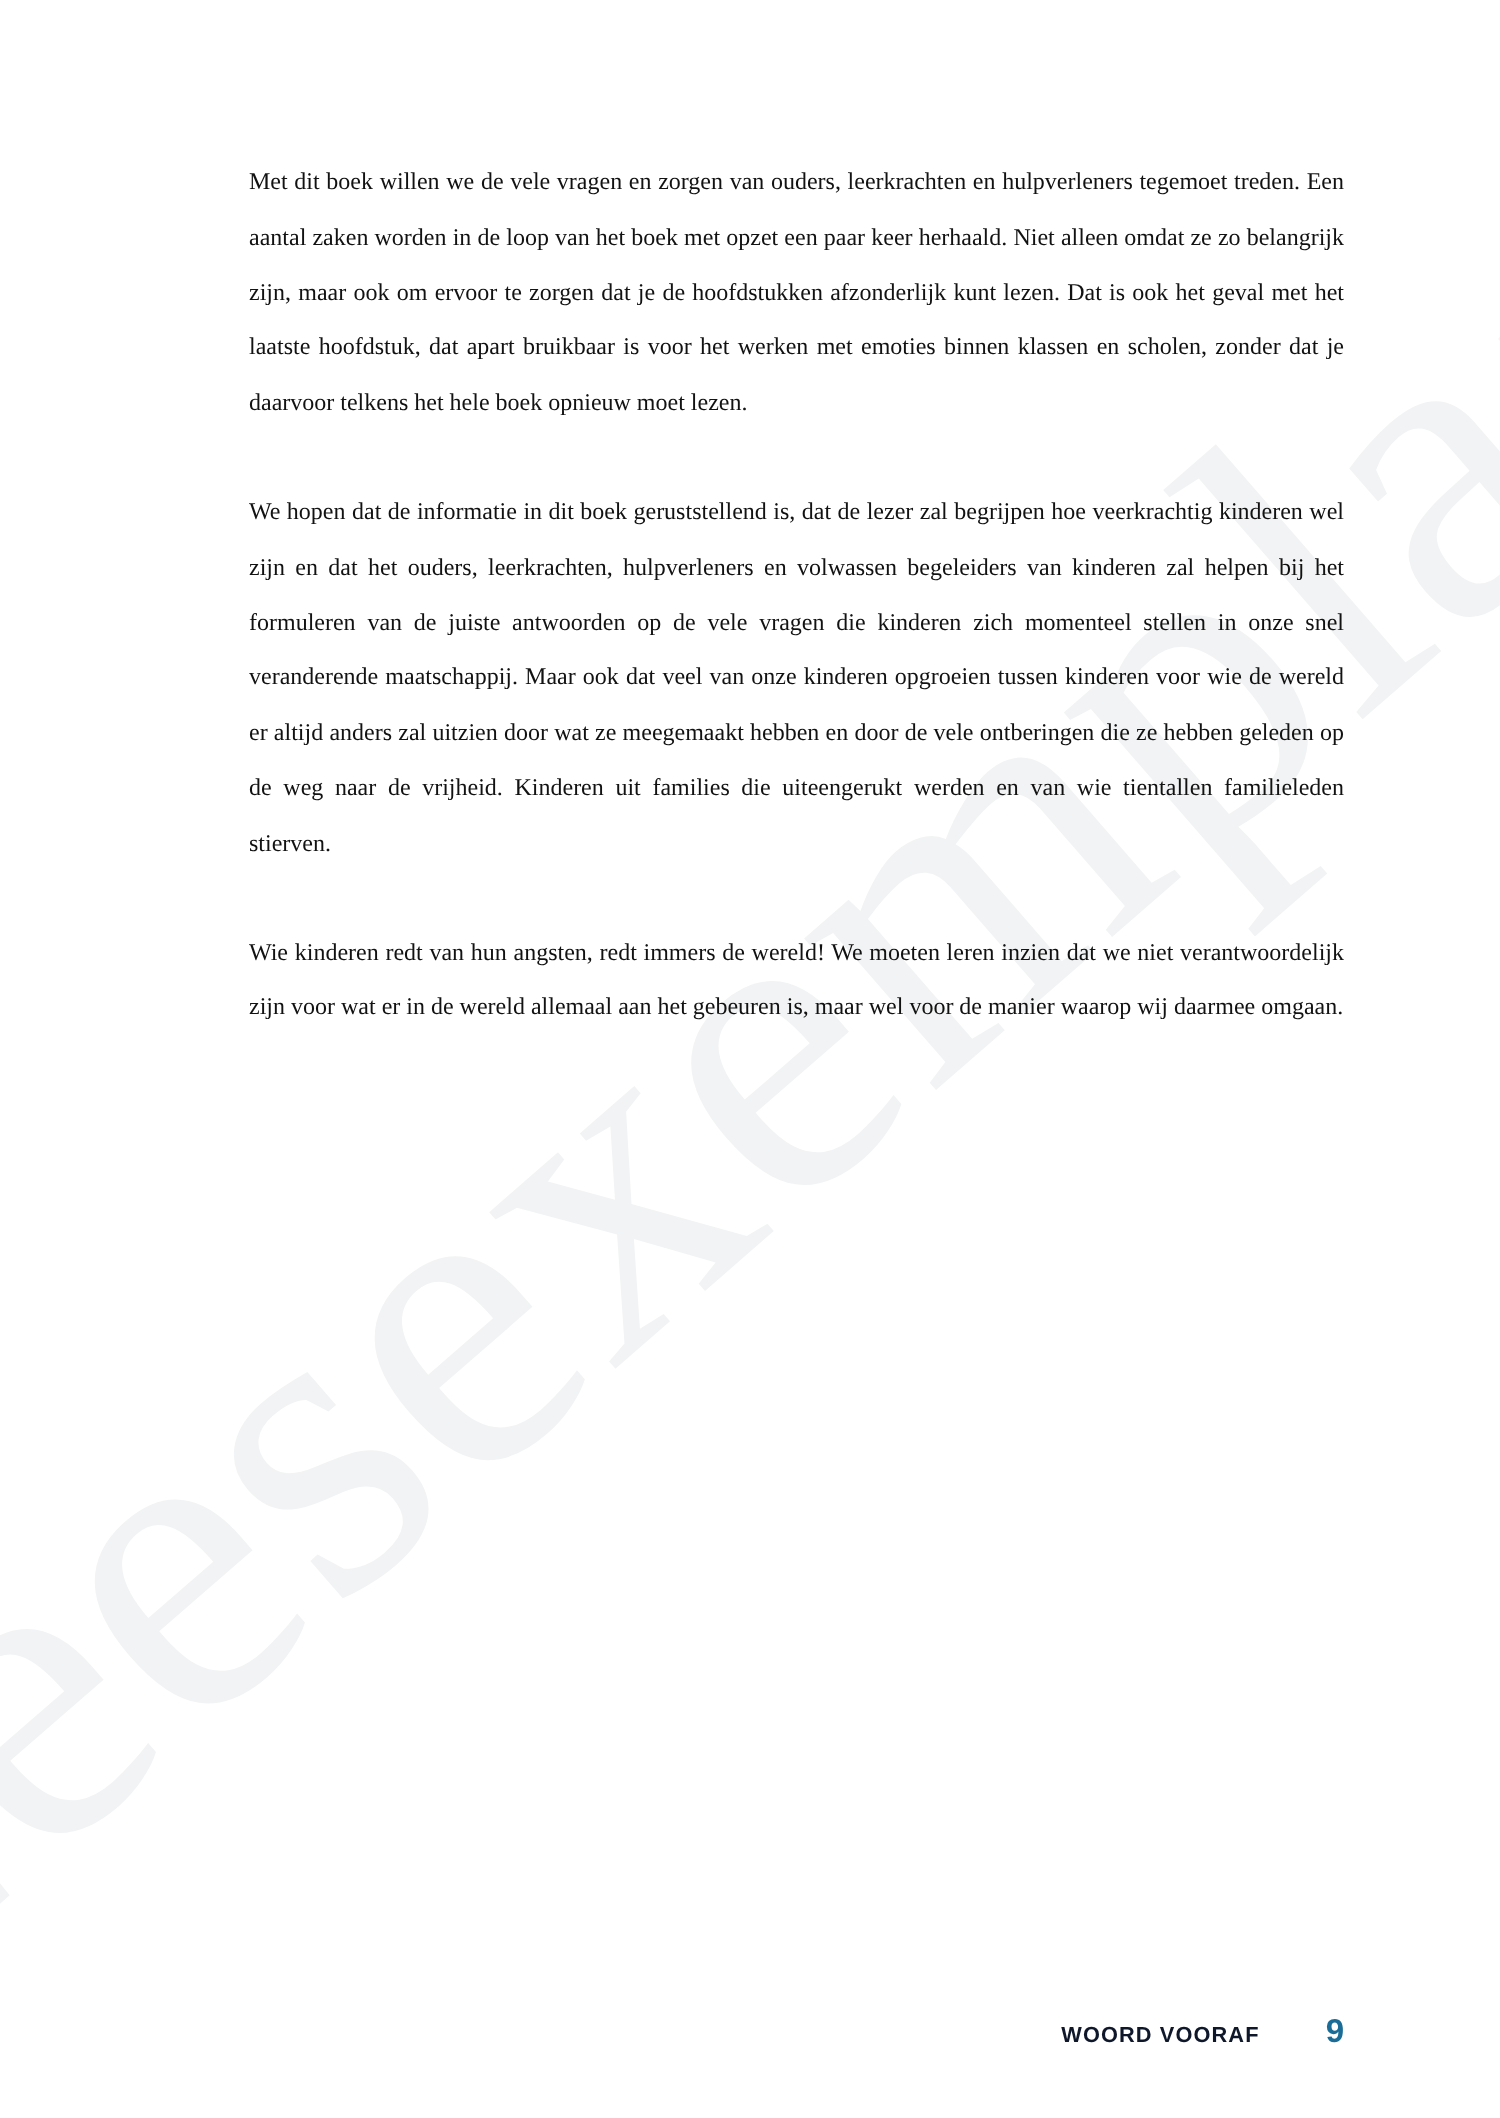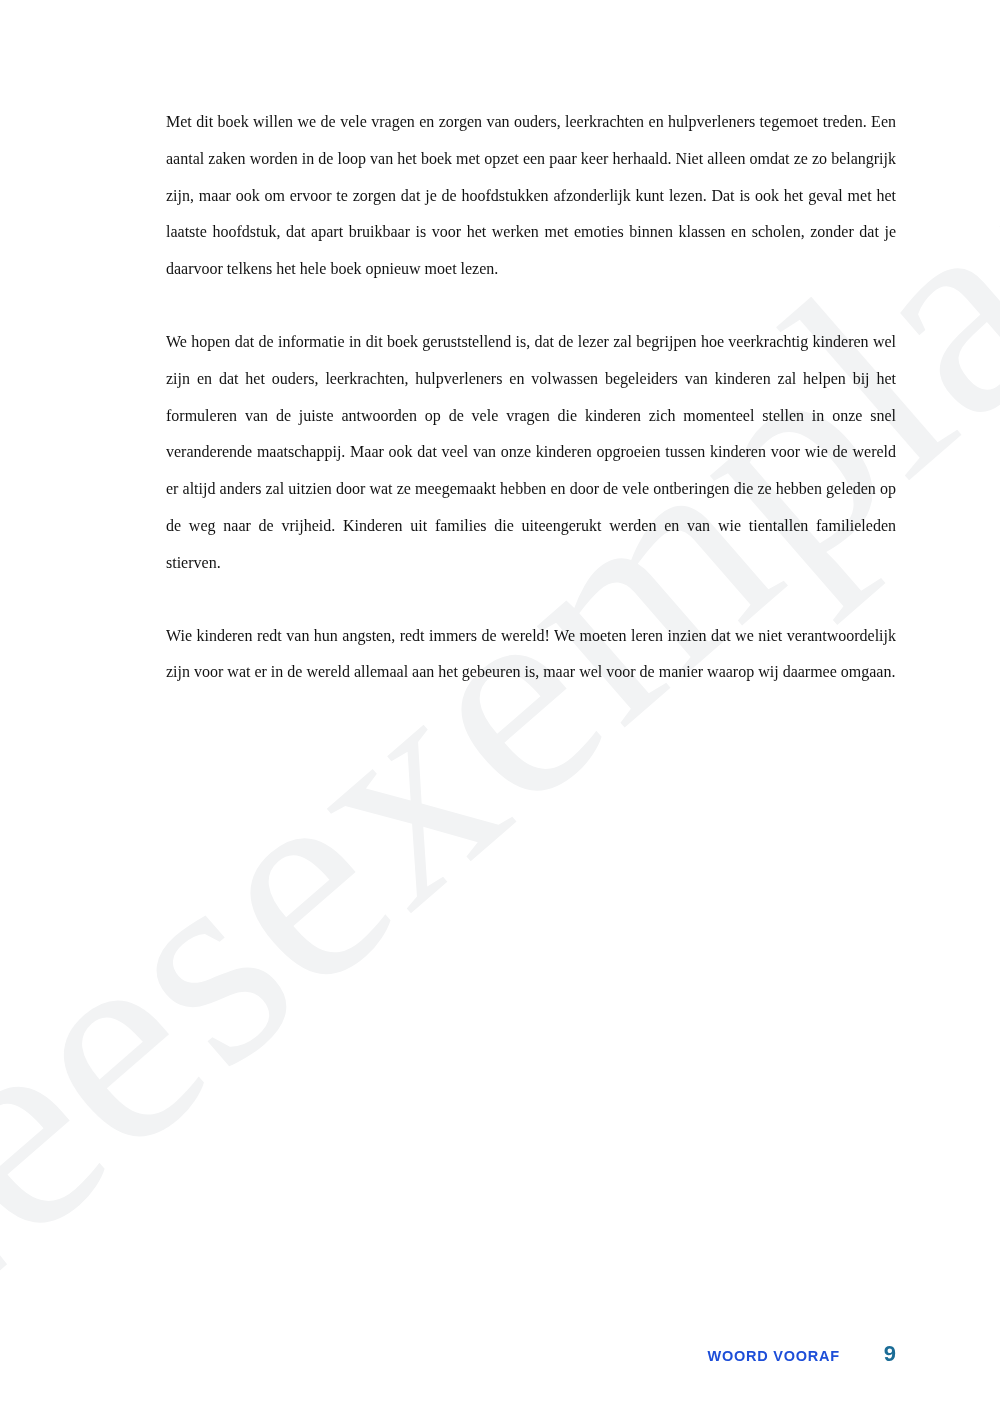--- a/index.html
+++ b/index.html
@@ -76,21 +76,21 @@
     display: flex;
     align-items: baseline;
     gap: 44px;
     z-index: 2;
   }
   .footer-label {
     font-family: "Liberation Sans", "DejaVu Sans", sans-serif;
     font-size: 14.5px;
     font-weight: bold;
     letter-spacing: 0.75px;
-    color: #1d4ed8;
+    color: #0f172a;
   }
   .footer-pagenum {
     font-family: "Liberation Sans", "DejaVu Sans", sans-serif;
     font-size: 22px;
     font-weight: bold;
     color: #1b6c96;
   }
 </style>
 </head>
 <body>

